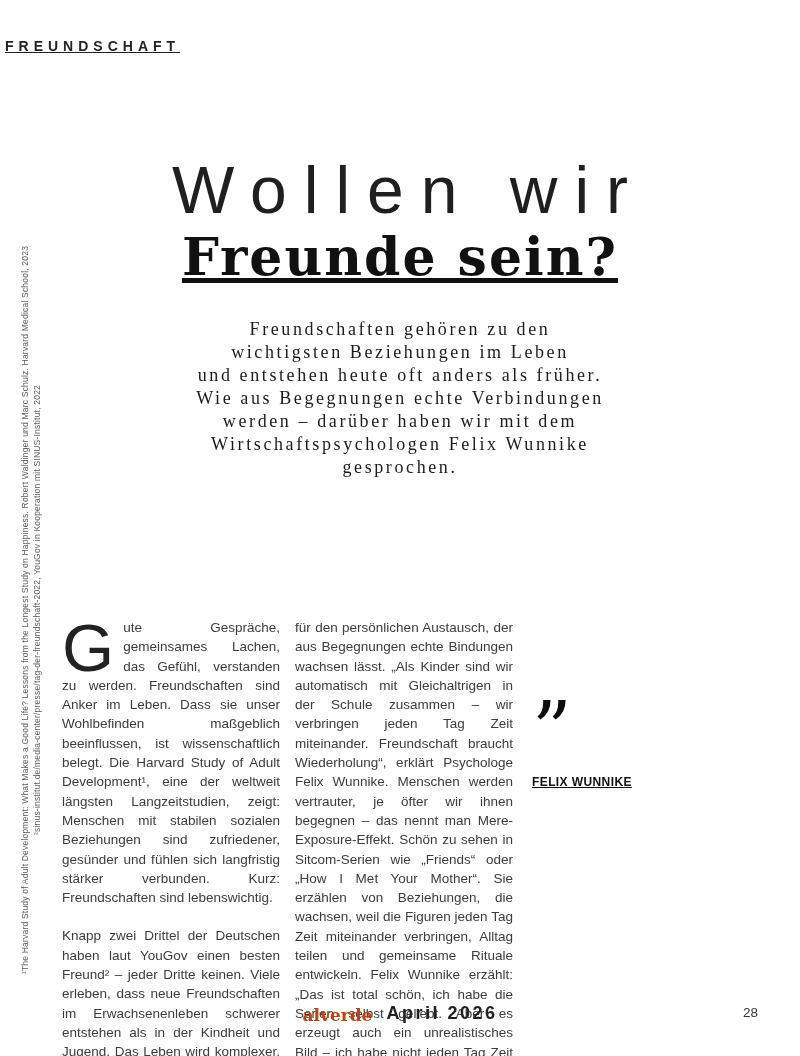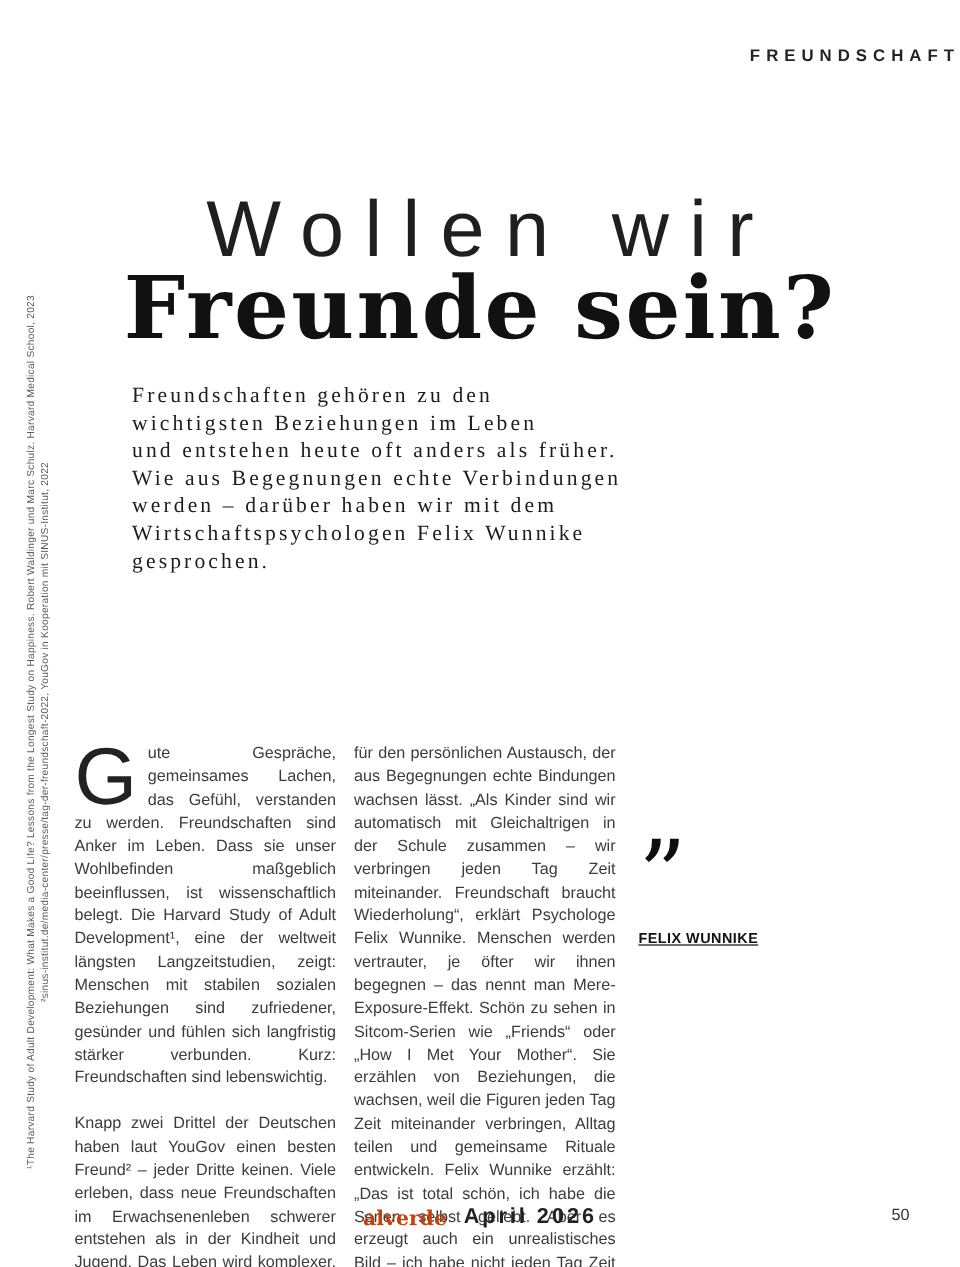--- a/index.html
+++ b/index.html
@@ -14,54 +14,57 @@
     overflow: hidden;
     color: #1a1a1a;
   }
 
   
   .kicker {
     position: absolute;
     top: 38px;
     left: 0;
     width: 100%;
-    text-align: right;
+    text-align: left;
     font-size: 14px;
     font-weight: 700;
     letter-spacing: 5px;
     text-indent: 5px;
     color: #242424;
+    text-decoration: underline;
   }
 
   
   .title-block { position: absolute; top: 160px; left: 0; width: 100%; text-align: center; }
   .title-line1 {
     font-family: "Liberation Sans", sans-serif;
     font-weight: 300;
     font-size: 66px;
     letter-spacing: 17px;
     text-indent: 17px;
     color: #1f1f1f;
     line-height: 60px;
   }
   .title-line2 {
     font-family: "DejaVu Serif", "Liberation Serif", serif;
     font-weight: 700;
-    font-size: 72px;
+    font-size: 52px;
     letter-spacing: 2px;
     color: #111111;
     line-height: 74px;
+    text-decoration: underline;
   }
 
   
   .intro {
     position: absolute;
     top: 318px;
     left: 110px;
     width: 580px;
+    text-align: center;
     font-family: "Liberation Serif", serif;
     font-size: 18px;
     line-height: 23px;
     letter-spacing: 2.6px;
     font-weight: 400;
     color: #1c1c1c;
     white-space: pre-line;
   }
 
   
@@ -204,15 +207,15 @@
 
   <div class="credits">
     <div>¹The Harvard Study of Adult Development: What Makes a Good Life? Lessons from the Longest Study on Happiness. Robert Waldinger und Marc Schulz. Harvard Medical School, 2023</div>
     <div>²sinus-institut.de/media-center/presse/tag-der-freundschaft-2022, YouGov in Kooperation mit SINUS-Institut, 2022</div>
   </div>
 
   <div class="footer-center">
     <span class="logo">alverde</span><span class="issue">April 2026</span>
   </div>
 
-  <div class="page-number">50</div>
+  <div class="page-number">28</div>
 
 </div>
 
 </body></html>

